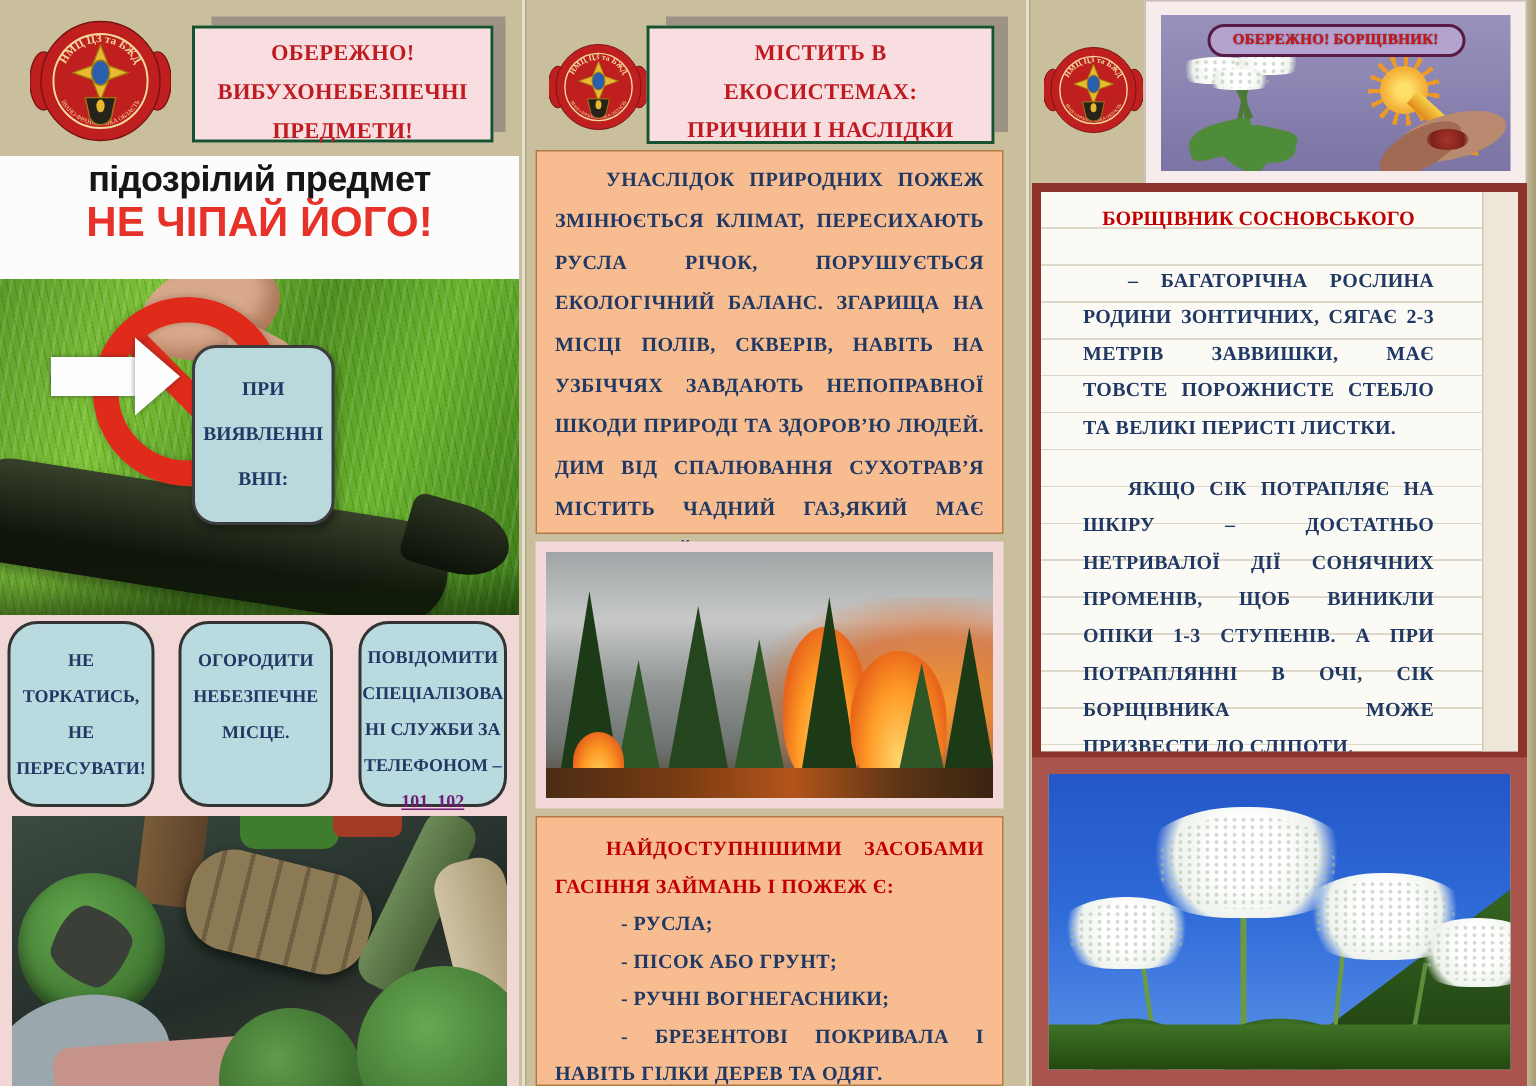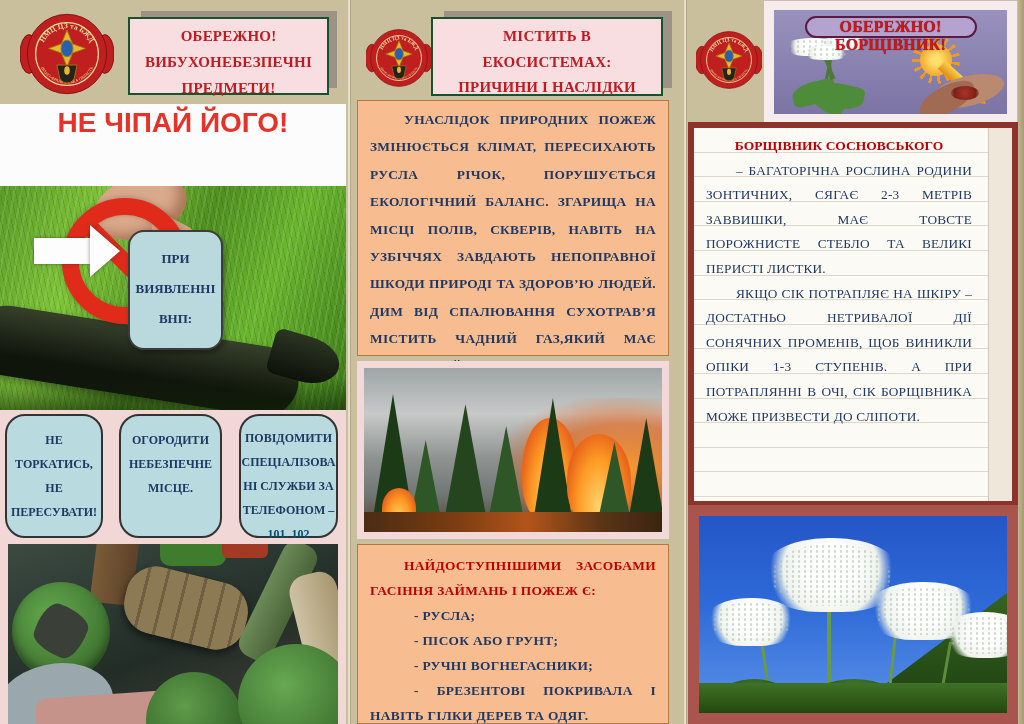--- a/index.html
+++ b/index.html
@@ -53,21 +53,21 @@
   .callout{position:absolute;left:128px;top:44px;width:95px;height:120px;background:#b9d9dd;
      border:2px solid #3c3c3c;border-radius:16px;text-align:center;color:#1f3864;font-weight:bold;
      font-size:13px;line-height:30px;padding-top:12px;box-shadow:2px 3px 5px rgba(0,0,0,.35);}
 
   #l-pink{left:0;top:410px;width:346px;height:314px;background:#f2d7d7;}
   .bbox{position:absolute;top:4px;height:124px;background:#b9dade;border:2px solid #333;
      border-radius:20px;text-align:center;color:#1f3864;font-weight:bold;font-size:12px;line-height:24px;padding-top:12px;}
   #bbox1{left:5px;width:98px;}
   #bbox2{left:119px;width:103px;}
   #bbox3{left:239px;width:99px;padding-top:10px;}
-  .phone{color:#0c4a6e;}
+  .phone{color:#701a75;text-decoration:underline;}
 
   #mines{position:absolute;left:8px;top:134px;width:330px;height:180px;overflow:hidden;
      background:linear-gradient(160deg,#3c4a42,#222d27 55%,#48413a);}
   .mine-circle{position:absolute;left:4px;top:38px;width:98px;height:98px;border-radius:50%;
      background:radial-gradient(circle at 40% 35%,#63a84d,#3f7431 70%);box-shadow:inset 0 -6px 10px rgba(0,0,0,.4);}
   .mine-rotor{position:absolute;left:28px;top:62px;width:50px;height:50px;background:#3a4038;
      border-radius:30% 70% 30% 70%/60% 30% 70% 30%;transform:rotate(20deg);}
   .grenade{position:absolute;left:116px;top:30px;width:124px;height:68px;border-radius:30px;
      background:repeating-linear-gradient(90deg,#8c7a54 0 16px,#6f5f40 16px 19px),
                 repeating-linear-gradient(0deg,rgba(0,0,0,0) 0 14px,rgba(60,48,25,.8) 14px 17px),#8c7a54;
@@ -109,21 +109,21 @@
   #m-block2 p{margin:0;text-align:justify;line-height:25px;}
   #m-block2 .lead{color:#c00000;text-indent:34px;}
   #m-block2 .item{text-indent:44px;}
 
   
   #r-topframe{left:763px;top:0;width:255px;height:124px;background:#f6eceb;border:1px solid #cbbab8;padding:9px 10px;}
   #hogweed-warn{position:relative;width:100%;height:100%;overflow:hidden;
      background:linear-gradient(180deg,#9a92bd,#7b74a4);}
   .banner{position:absolute;left:50%;top:6px;transform:translateX(-50%);width:172px;height:22px;
      background:#b4a3cf;border:2px solid #5a1a46;border-radius:12px;text-align:center;
-     color:#cf1616;font-weight:bold;font-size:16px;line-height:18px;letter-spacing:.2px;
+     color:#cf1616;font-weight:bold;font-size:10px;line-height:18px;letter-spacing:.2px;
      text-shadow:0 0 1px #3a0d2e;}
   .umbel{border-radius:48% 48% 42% 42%;
      background:radial-gradient(circle at 50% 42%,#ffffff 28%,#eef2ec 58%,rgba(255,255,255,0) 74%);}
   .umbel:after{content:"";position:absolute;inset:8%;border-radius:inherit;
      background-image:radial-gradient(circle,rgba(170,190,168,.55) 1px,transparent 1.6px);background-size:6px 5px;}
   .stem{position:absolute;width:3px;background:#4a7a34;transform-origin:top center;}
   .leaf{position:absolute;border-radius:50% 20% 50% 20%;background:#4e8c3a;}
   .sun-rays{position:absolute;border-radius:50%;
      background:repeating-conic-gradient(rgba(242,154,31,.95) 0 8deg,rgba(242,154,31,0) 8deg 24deg);}
   .sun-core{position:absolute;border-radius:50%;background:radial-gradient(circle,#ffe06a 20%,#f5b33a 60%,#f29a1f);}
@@ -134,21 +134,21 @@
   .hand1{position:absolute;border-radius:50%;background:#b98970;}
   .hand2{position:absolute;border-radius:50%;background:#a06b52;}
   .burn{position:absolute;border-radius:50%;background:radial-gradient(circle,#a8352a,#7c2018 70%,rgba(124,32,24,0));}
 
   #r-infobox{left:688px;top:122px;width:330px;height:385px;border:6px solid #8e332c;
      background:repeating-linear-gradient(180deg,#fbfaf5 0 23.6px,#ddd8ca 23.6px 24.6px);
      padding:6px 12px 0 12px;overflow:hidden;}
   #r-infobox .strip{position:absolute;right:0;top:0;bottom:0;width:24px;background:#efe8da;border-left:1px solid #cfc8b8;}
   #r-infobox .inner{position:relative;margin-right:28px;}
   #r-infobox h3{margin:0;text-align:center;color:#c00000;font-size:13.5px;line-height:24.6px;font-weight:bold;}
-  #r-infobox p{margin:0;text-align:justify;text-indent:30px;color:#203864;font-weight:normal;
+  #r-infobox p{margin:16px;text-align:justify;text-indent:30px;color:#203864;font-weight:bold;
      font-size:13.3px;line-height:24.6px;letter-spacing:.2px;}
 
   #r-photo{left:688px;top:505px;width:330px;height:219px;border:11px solid #a9544c;overflow:hidden;
      background:linear-gradient(180deg,#2456c8,#2e6ad8 45%,#5c92e8);}
   .hill{position:absolute;right:0;bottom:0;width:160px;height:120px;
      clip-path:polygon(100% 0,100% 100%,0 100%);background:linear-gradient(#35641f,#1e3f12);}
   .foliage{position:absolute;left:0;bottom:0;width:100%;height:30px;
      background:linear-gradient(#3f7226,#23480f);}
   .bush{position:absolute;border-radius:50%;background:radial-gradient(circle,#4e8c34,#2c5418 75%);}
 </style>
@@ -177,20 +177,21 @@
     </svg>
   </div>
   <div class="abs hdr-shadow" style="left:141px;top:11px;width:196px;height:77px;" data-name="left-header-shadow"></div>
   <div class="abs hdr-box" style="left:128px;top:17px;width:201px;height:78px;" data-name="left-header">
     <div data-name="left-header-line">ОБЕРЕЖНО!</div>
     <div data-name="left-header-line">ВИБУХОНЕБЕЗПЕЧНІ</div>
     <div data-name="left-header-line">ПРЕДМЕТИ!</div>
   </div>
 
   <div class="abs" id="l-intro" data-name="left-intro-banner">
+    <div class="blk" data-name="intro-text-line">підозрілий предмет</div>
     <div class="red" data-name="intro-warning-text">НЕ ЧІПАЙ ЙОГО!</div>
   </div>
 
   <div class="abs" id="l-photo" data-name="explosive-in-grass-photo">
     <div class="texture" data-name="grass-texture"></div>
     <div class="shell" data-name="mortar-shell-shape"></div>
     <div class="shell-tip" data-name="mortar-shell-tip"></div>
     <div class="hand" data-name="reaching-hand-shape"></div>
     <div class="finger" data-name="hand-finger-shape"></div>
     <div class="no-slash" data-name="prohibition-slash"></div>

